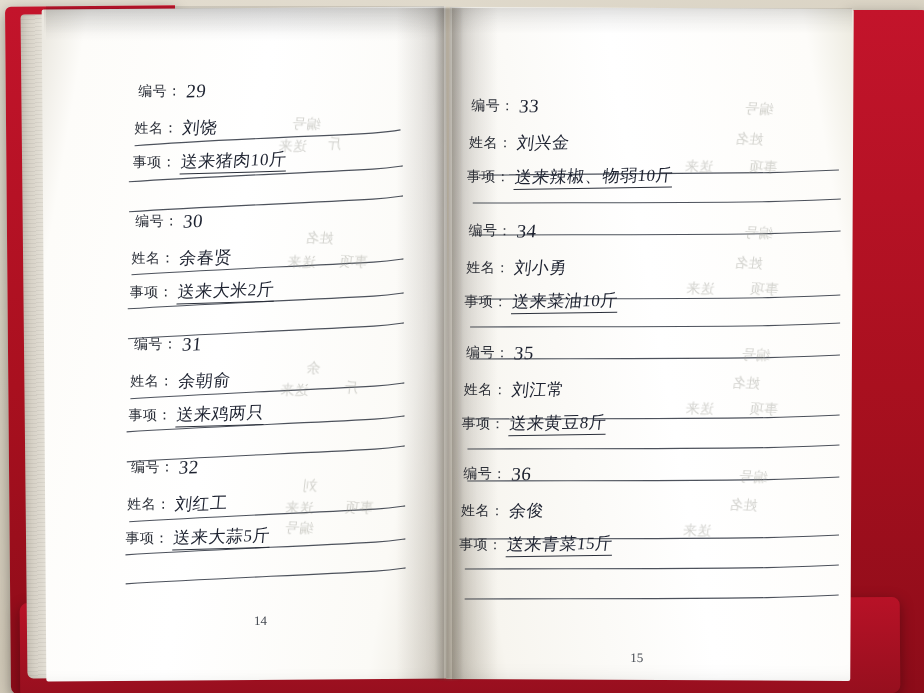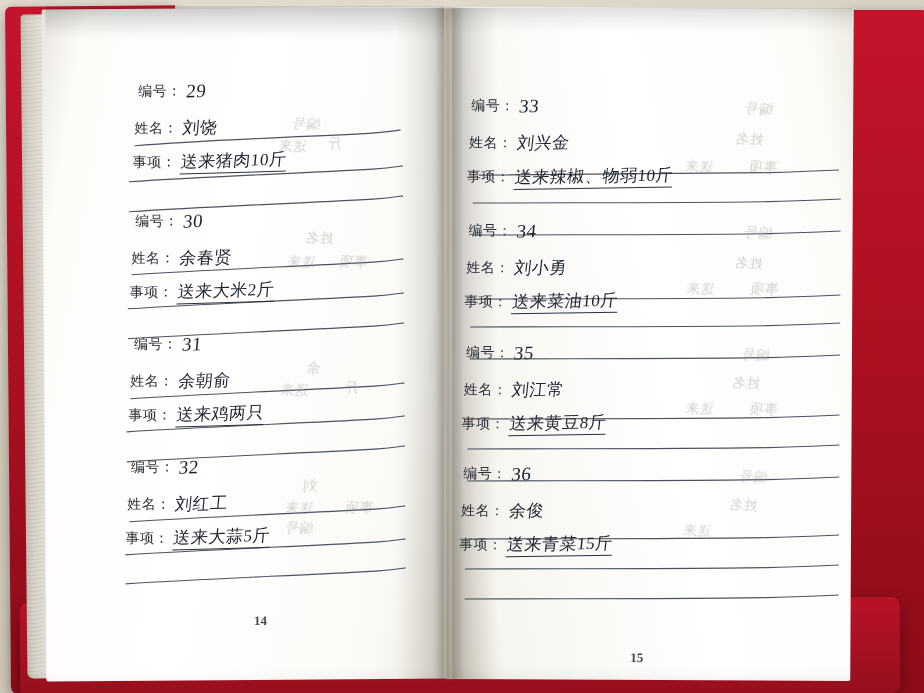--- a/index.html
+++ b/index.html
@@ -155,21 +155,20 @@
     border-bottom: 1.4px solid #2a2f3a;
     padding-bottom: 1px;
   }
   .row-num .hand { font-size: 19px; }
 
   .pagenum {
     position: absolute;
     font-family: "Liberation Serif", serif;
     font-size: 13px;
     color: #454a52;
-    font-weight: bold;
   }
 
   
   .ghost {
     position: absolute;
     font-family: "Liberation Serif", serif;
     color: rgba(150,150,140,0.42);
     font-size: 14px;
     transform: scaleX(-1) skewX(5deg) rotate(-2deg);
     white-space: nowrap;

